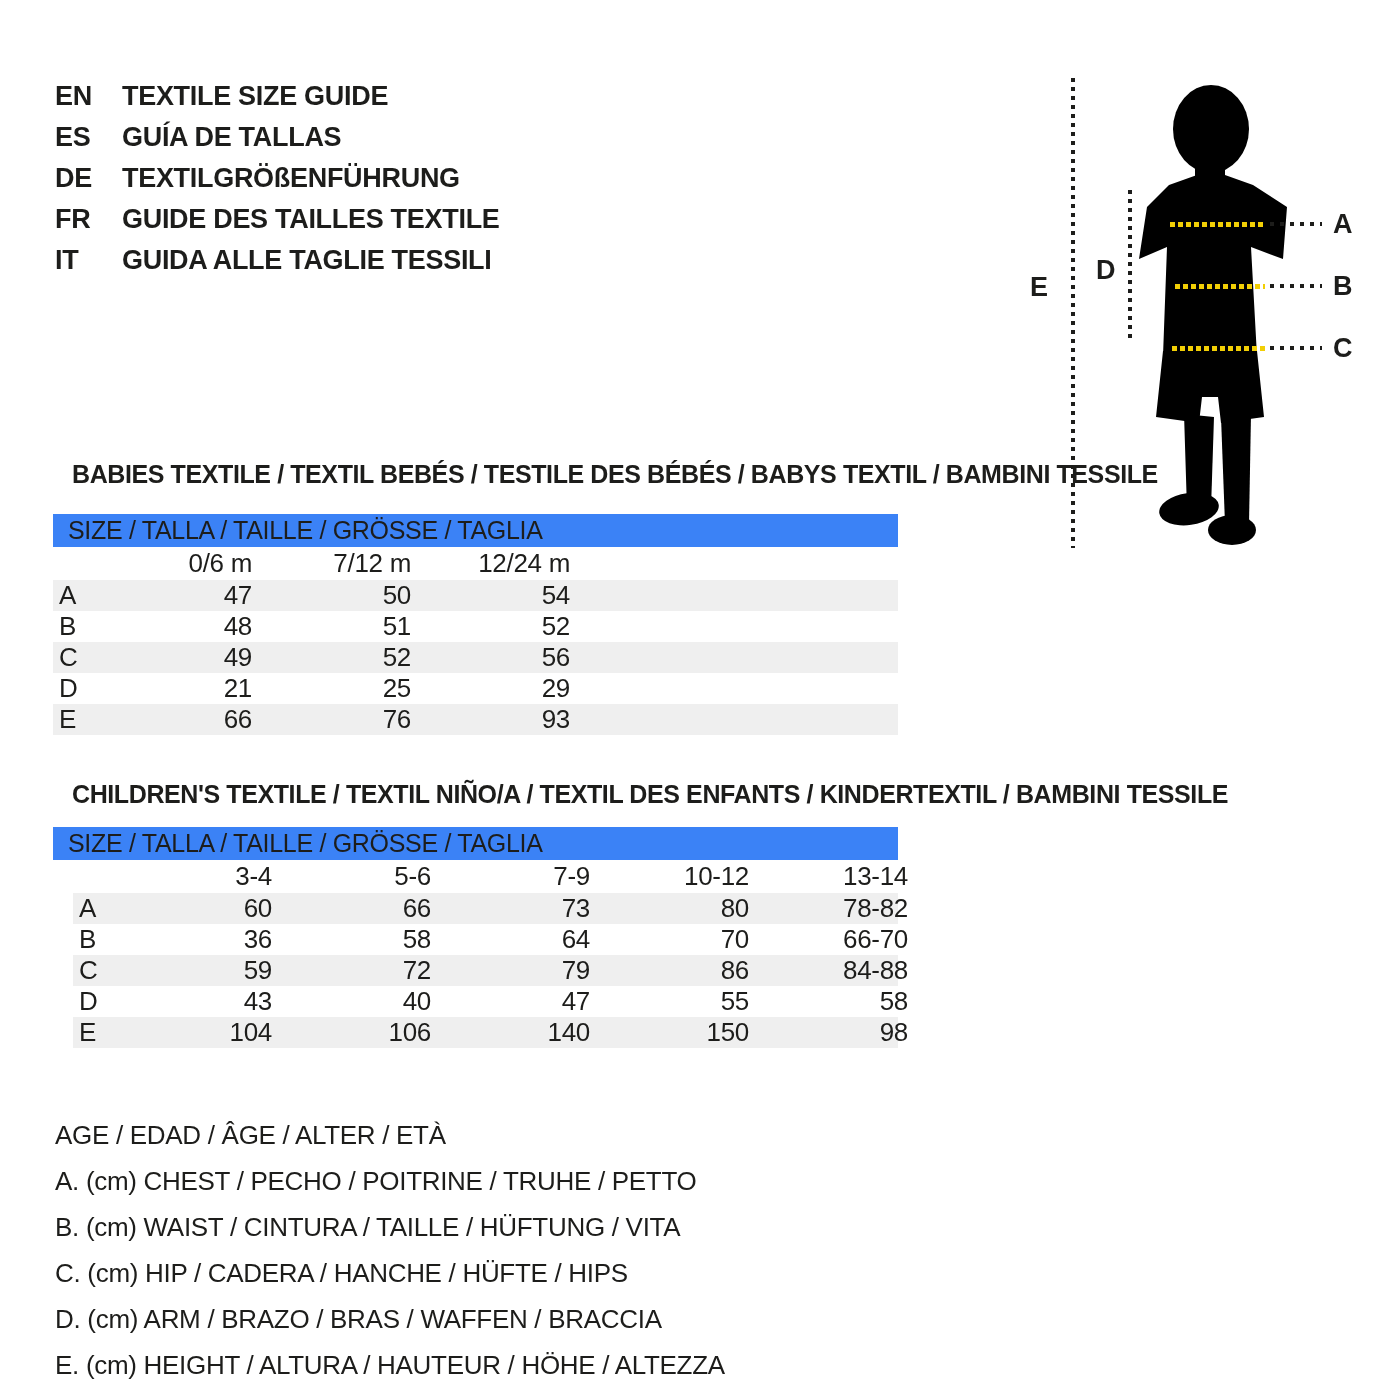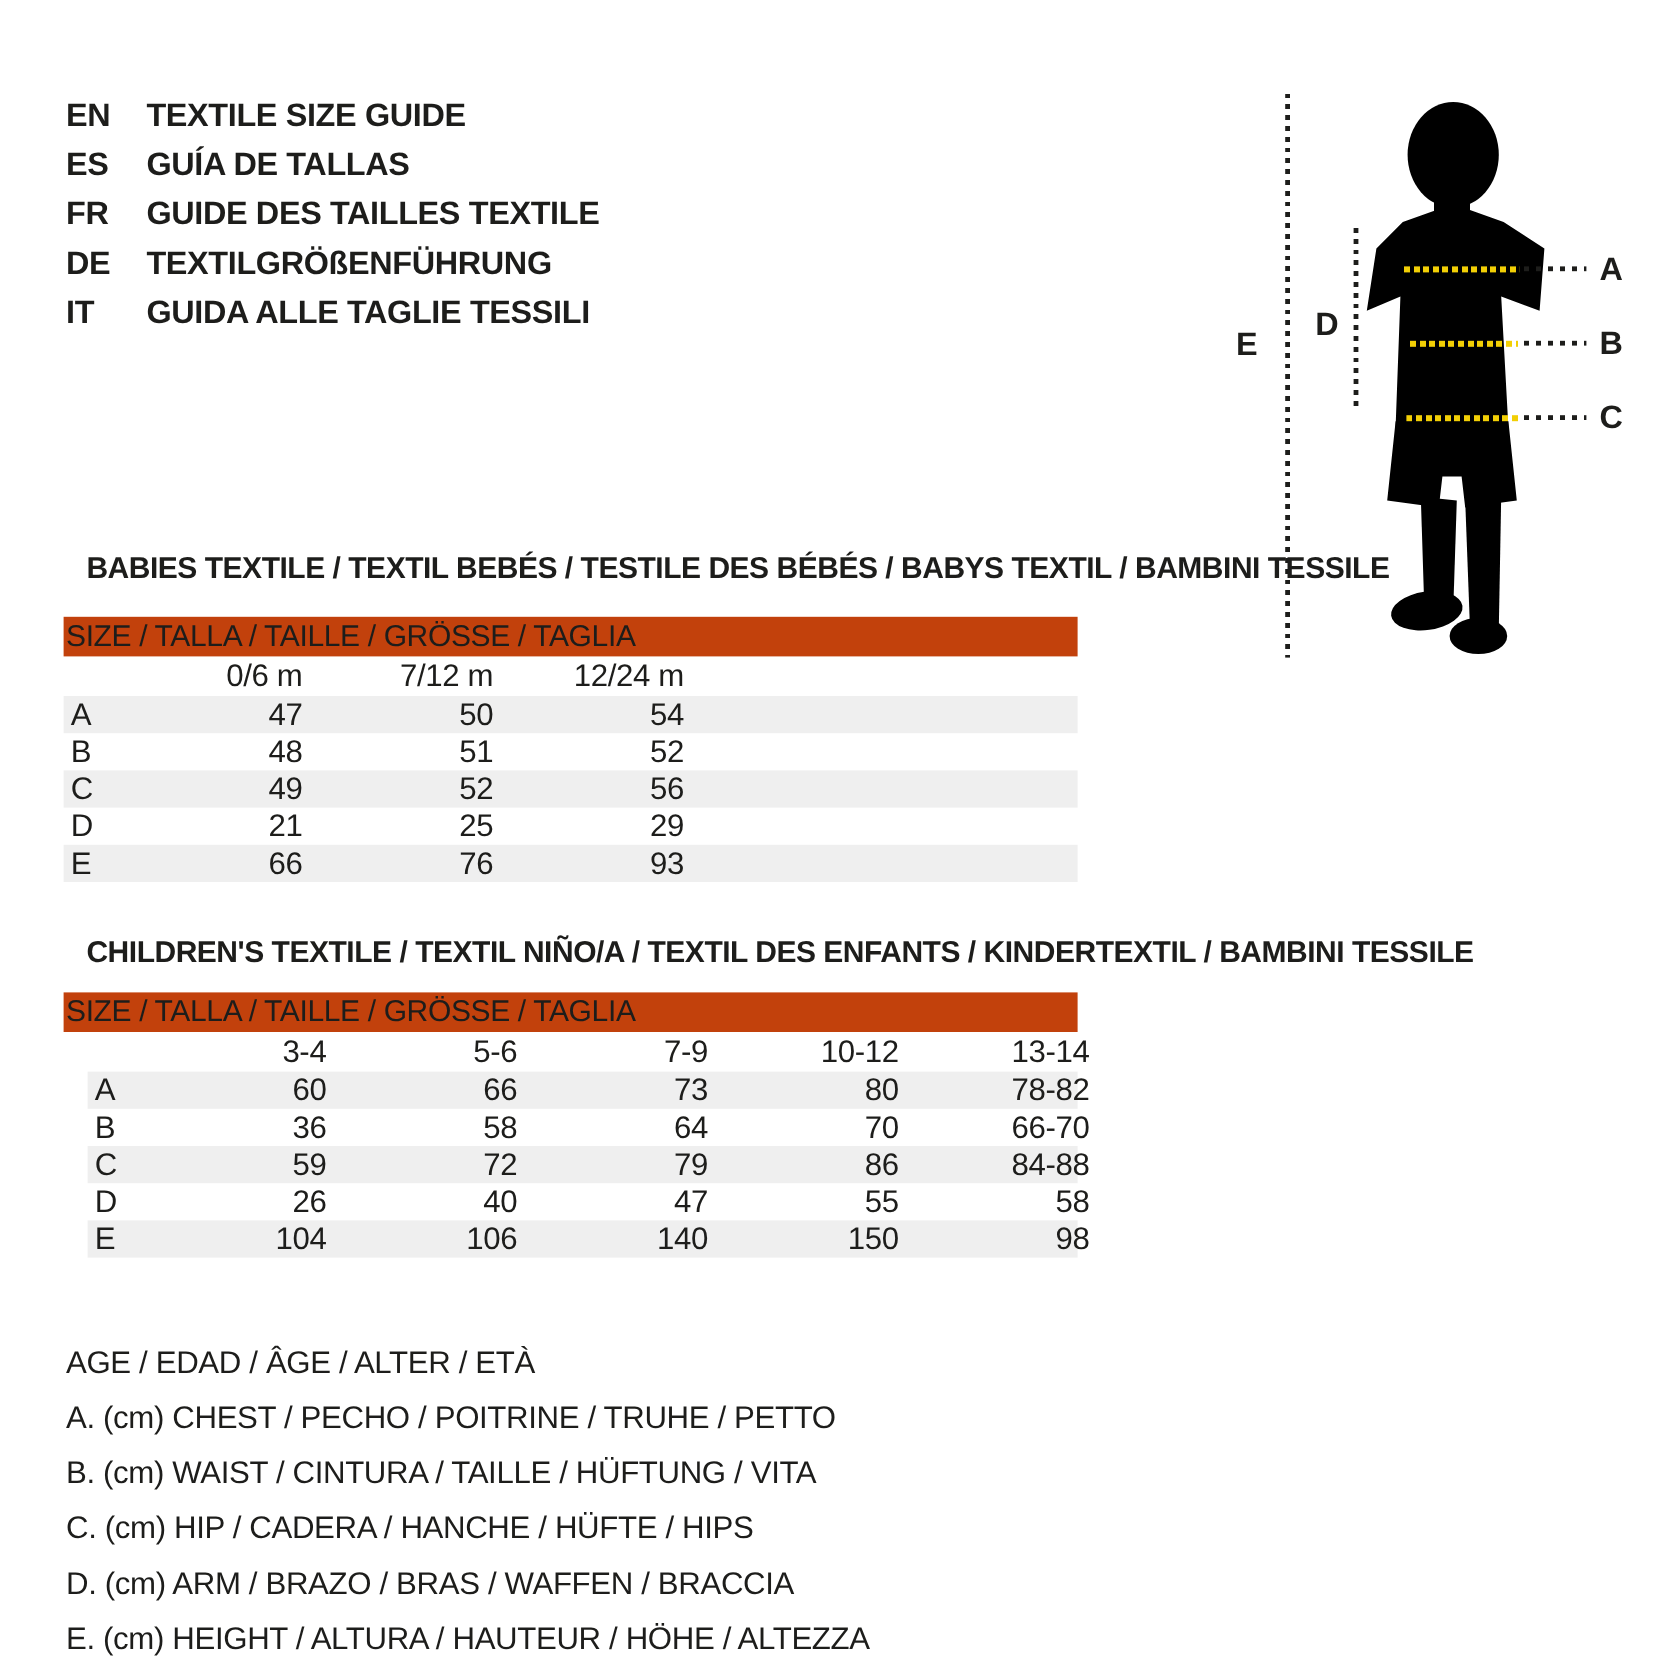--- a/index.html
+++ b/index.html
@@ -28,22 +28,22 @@
   
   .section-heading { position:absolute; left:72px; font-size:25px; font-weight:700;
     letter-spacing:-0.4px; white-space:nowrap; }
   .heading-babies { top:460px; }
   .heading-children { top:780px;text-align:right; }
 
   
   .size-table { position:absolute; left:53px; width:845px; }
   .table-babies { top:514px; }
   .table-children { top:827px; }
-  .size-bar { height:33px; background:#c2410c; display:flex; align-items:center;
-    padding-left:2px; box-sizing:border-box; font-size:25px; font-weight:400; letter-spacing:-0.3px; }
+  .size-bar { height:33px; background:#3b82f6; display:flex; align-items:center;
+    padding-left:15px; box-sizing:border-box; font-size:25px; font-weight:400; letter-spacing:-0.3px; }
   .grid-row { display:grid; align-items:center; }
   .baby-cols { grid-template-columns:40px 159px 159px 159px 1fr; }
   .child-cols { grid-template-columns:40px 159px 159px 159px 159px 159px 1fr;margin-left:20px; }
   .col-head-row { height:33px; }
   .data-row { height:31px; }
   .stripe { background:#efefef; }
   .cell { text-align:right; font-size:26px; letter-spacing:-0.3px; }
   .row-label { padding-left:6px; font-size:26px; text-align:left; }
 
   
@@ -59,26 +59,26 @@
   <div class="lang-block">
     <div class="lang-row">
       <span class="lang-code">EN</span>
       <span class="lang-title">TEXTILE SIZE GUIDE</span>
     </div>
     <div class="lang-row">
       <span class="lang-code">ES</span>
       <span class="lang-title">GUÍA DE TALLAS</span>
     </div>
     <div class="lang-row">
+      <span class="lang-code">DE</span>
+      <span class="lang-title">TEXTILGRÖßENFÜHRUNG</span>
+    </div>
+    <div class="lang-row">
       <span class="lang-code">FR</span>
       <span class="lang-title">GUIDE DES TAILLES TEXTILE</span>
-    </div>
-    <div class="lang-row">
-      <span class="lang-code">DE</span>
-      <span class="lang-title">TEXTILGRÖßENFÜHRUNG</span>
     </div>
     <div class="lang-row">
       <span class="lang-code">IT</span>
       <span class="lang-title">GUIDA ALLE TAGLIE TESSILI</span>
     </div>
   </div>
 
   <div>
     <div class="vdash" style="left:1071px; top:78px; height:470px;"></div>
     <div class="m-label" style="left:1030px; top:274px;">E</div>
@@ -195,21 +195,21 @@
       <span class="row-label">C</span>
       <span class="cell">59</span>
       <span class="cell">72</span>
       <span class="cell">79</span>
       <span class="cell">86</span>
       <span class="cell">84-88</span>
       <span></span>
     </div>
     <div class="grid-row child-cols data-row">
       <span class="row-label">D</span>
-      <span class="cell">26</span>
+      <span class="cell">43</span>
       <span class="cell">40</span>
       <span class="cell">47</span>
       <span class="cell">55</span>
       <span class="cell">58</span>
       <span></span>
     </div>
     <div class="grid-row child-cols data-row stripe">
       <span class="row-label">E</span>
       <span class="cell">104</span>
       <span class="cell">106</span>

